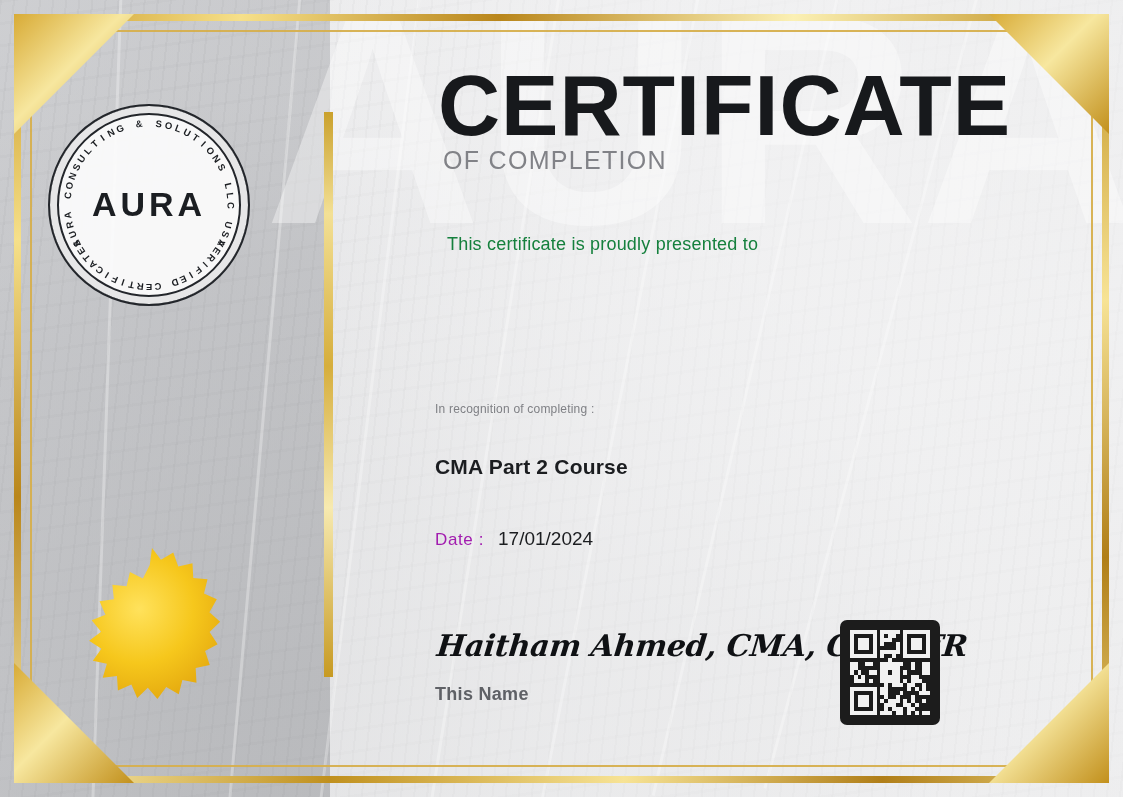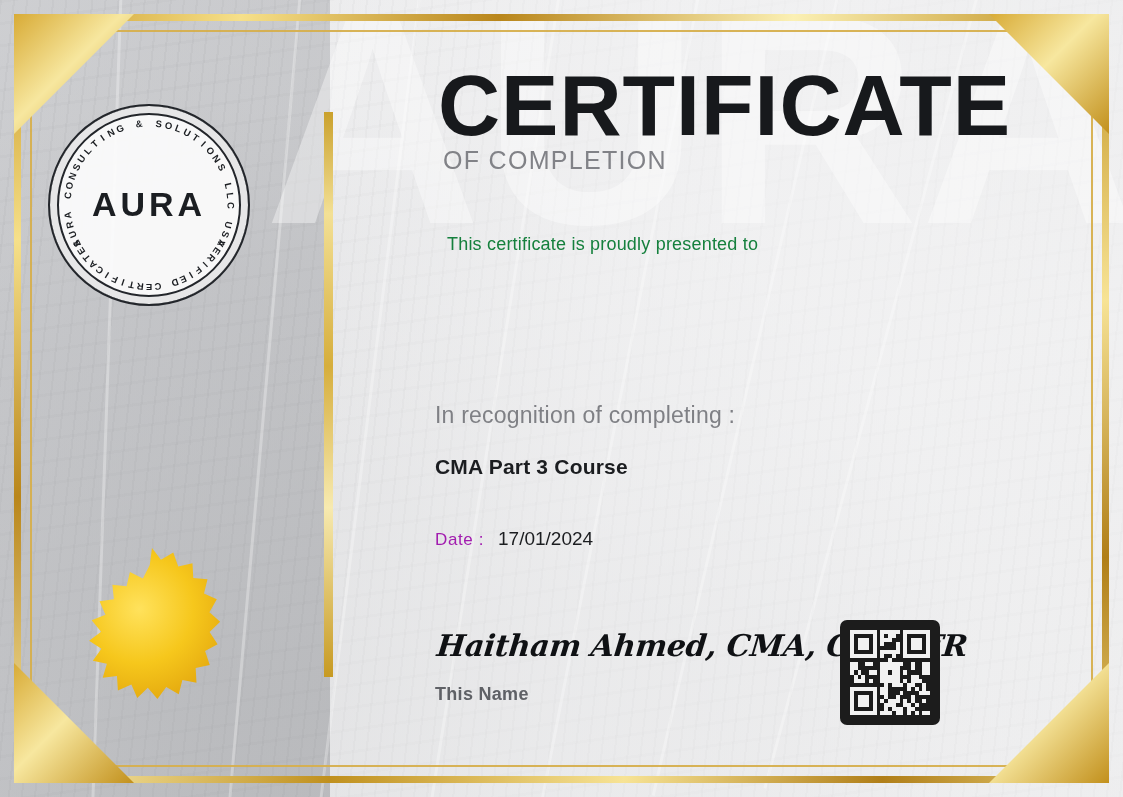--- a/index.html
+++ b/index.html
@@ -212,21 +212,21 @@
     left: 13px;
     font-size: 31px;
     color: #1b1d20;
     letter-spacing: 0.4px;
     font-weight: 400;
   }
   .recognition {
     position: absolute;
     top: 402px;
     left: 1px;
-    font-size: 23px;
+    font-size: 12px;
     color: #7f8085;
     font-weight: 400;
     letter-spacing: 0.2px;
   }
   .course {
     position: absolute;
     top: 455px;
     left: 1px;
     font-size: 21px;
     color: #1b1d20;
@@ -387,21 +387,21 @@
     <div class="seal-word">AURA</div>
   </div>
 
   <div class="starburst"></div>
 
   <div class="content">
     <div class="title">CERTIFICATE</div>
     <div class="subtitle">OF COMPLETION</div>
     <div class="presented-to">This certificate is proudly presented to</div>
     <div class="recognition">In recognition of completing :</div>
-    <div class="course">CMA Part 3 Course</div>
+    <div class="course">CMA Part 2 Course</div>
     <div class="date-label">Date :</div>
     <div class="date-value">17/01/2024</div>
     <div class="signature">Haitham Ahmed, CMA, Cert IFR</div>
     <div class="tutor-label">This Name</div>
   </div>
 
   <div class="qr">
     <div class="qr-grid" id="qr-grid">
         <i class="on"></i>
         <i class="on"></i>

